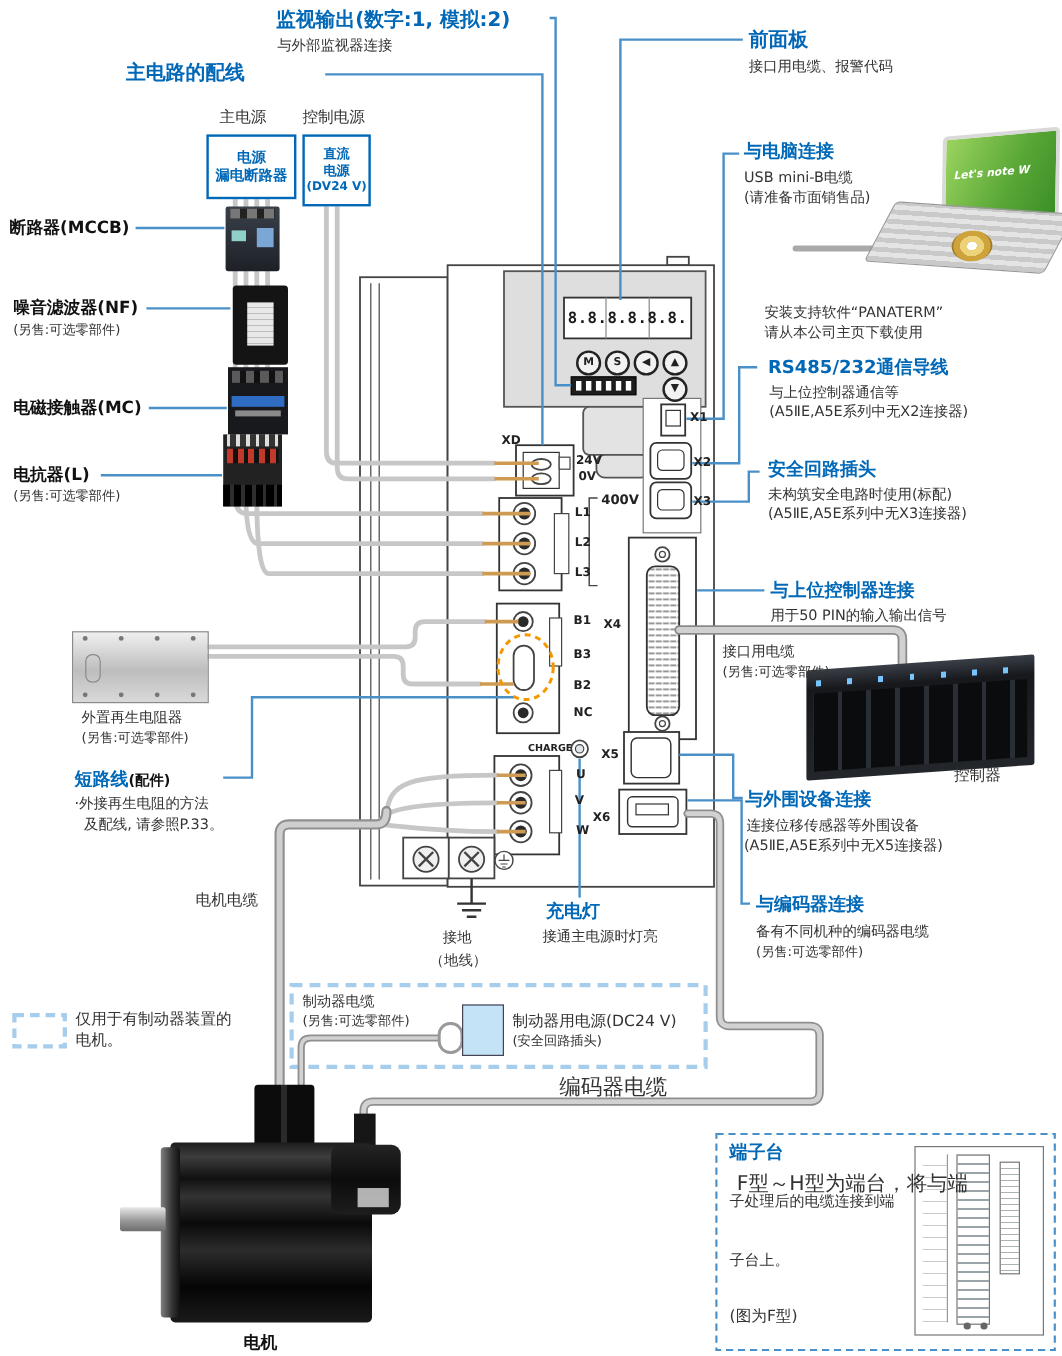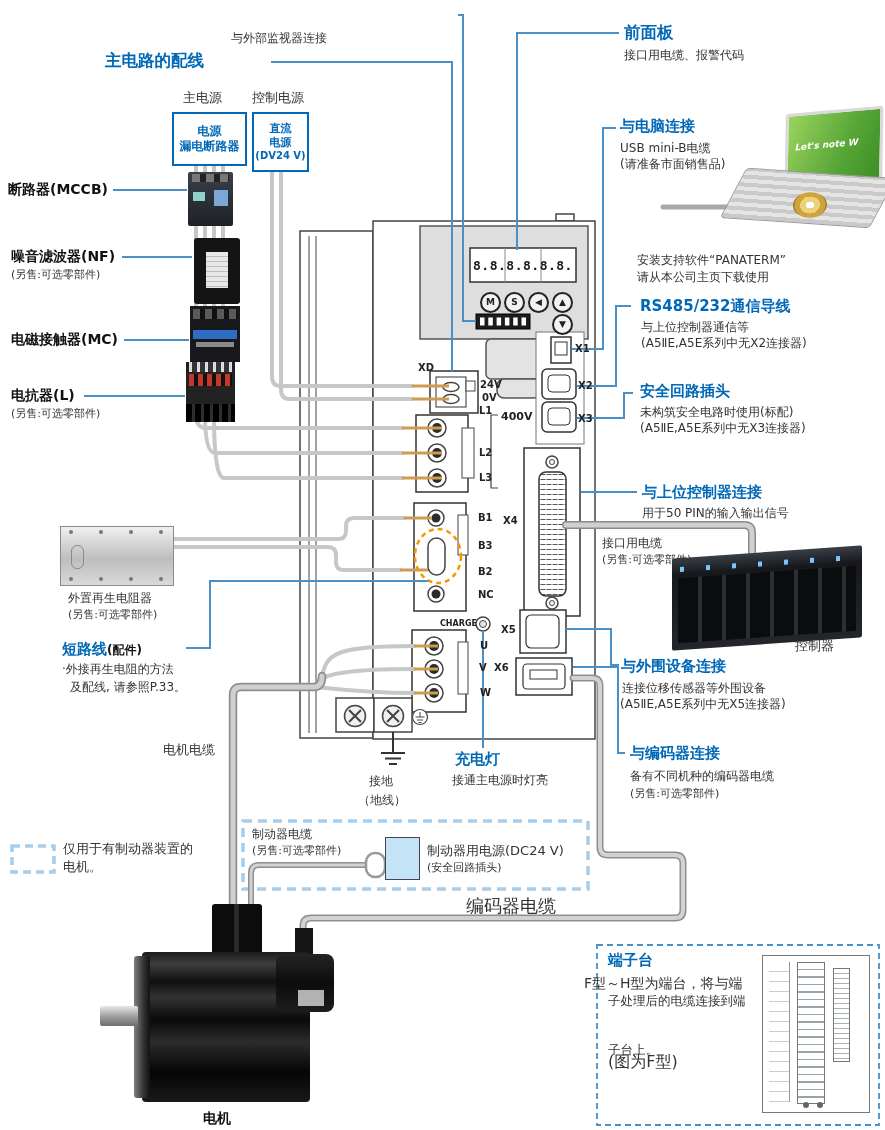--- a/index.html
+++ b/index.html
@@ -285,20 +285,21 @@
   <i class="enc"></i>
       <i class="elab"></i>
 </div>
 <div class="photo tblock">
   <i class="e"></i>
       <i class="c1"></i>
       <i class="c2"></i>
       <i class="s"></i>
 </div>
 
+<div class="abs h h-lg" style="left:230px;top:6px">监视输出(数字:1, 模拟:2)</div>
 <div class="abs sub" style="left:231px;top:30px">与外部监视器连接</div>
 <div class="abs h h-lg" style="left:105px;top:50px">主电路的配线</div>
 
 <div class="abs sub" style="left:183px;top:89px;font-size:13px">主电源</div>
 <div class="abs sub" style="left:252px;top:89px;font-size:13px">控制电源</div>
 <div class="bluebox" style="left:172px;top:112px;width:71px;height:50px;font-size:12px">
   <span>电源</span>
   <span>漏电断路器</span>
 </div>
 <div class="bluebox" style="left:252px;top:112px;width:53px;height:56px;font-size:11px">
@@ -368,47 +369,47 @@
 <div class="abs sub-sm" style="left:252px;top:843px">(另售:可选零部件)</div>
 <div class="abs" style="left:385px;top:837px;width:33px;height:41px;background:#c5e3f6;border:1.5px solid #445"></div>
 <div class="abs sub" style="left:427px;top:842px;font-size:13px">制动器用电源(DC24 V)</div>
 <div class="abs sub-sm" style="left:427px;top:860px">(安全回路插头)</div>
 
 <div class="abs sub" style="left:466px;top:894px;font-size:18px">编码器电缆</div>
 <div class="abs sub" style="left:163px;top:741px;font-size:13px">电机电缆</div>
 <div class="abs comp" style="left:203px;top:1110px">电机</div>
 
 <div class="abs h" style="left:608px;top:951px">端子台</div>
-<div class="abs sub" style="left:584px;top:975px;font-size:14px">F型～H型为端台，将与端</div>
+<div class="abs sub" style="left:614px;top:975px;font-size:17px">F型～H型为端台，将与端</div>
 <div class="abs sub" style="left:608px;top:993px;font-size:12.5px">子处理后的电缆连接到端</div>
 <div class="abs sub" style="left:608px;top:1042px;font-size:12.5px">子台上。</div>
-<div class="abs sub" style="left:608px;top:1052px;font-size:16px">(图为F型)</div>
+<div class="abs sub" style="left:608px;top:1088px;font-size:13px">(图为F型)</div>
 
 <div class="display">8.8.8.8.8.8.</div>
 <div class="btn" style="left:480px;top:292px">M</div>
 <div class="btn" style="left:504px;top:292px">S</div>
 <div class="btn" style="left:528px;top:292px">◀</div>
 <div class="btn" style="left:552px;top:292px">▲</div>
 <div class="btn" style="left:552px;top:314px">▼</div>
 
 <div class="abs pin" style="left:418px;top:362px">XD</div>
 <div class="abs pin" style="left:480px;top:379px">24V</div>
 <div class="abs pin" style="left:482px;top:392px">0V</div>
 <div class="abs pin" style="left:501px;top:410px;font-size:11px">400V</div>
-<div class="abs pin" style="left:479px;top:405px">L1</div>
+<div class="abs pin" style="left:479px;top:422px">L1</div>
 <div class="abs pin" style="left:479px;top:447px">L2</div>
 <div class="abs pin" style="left:479px;top:472px">L3</div>
 <div class="abs pin" style="left:478px;top:512px">B1</div>
 <div class="abs pin" style="left:478px;top:540px">B3</div>
 <div class="abs pin" style="left:478px;top:566px">B2</div>
 <div class="abs pin" style="left:478px;top:589px">NC</div>
 <div class="abs pin" style="left:503px;top:515px">X4</div>
 <div class="abs pin" style="left:575px;top:343px">X1</div>
 <div class="abs pin" style="left:578px;top:380px">X2</div>
 <div class="abs pin" style="left:578px;top:413px">X3</div>
 <div class="abs pin-sm" style="left:440px;top:619px">CHARGE</div>
 <div class="abs pin" style="left:501px;top:624px">X5</div>
 <div class="abs pin" style="left:480px;top:640px">U</div>
 <div class="abs pin" style="left:479px;top:662px">V</div>
-<div class="abs pin" style="left:494px;top:662px">X6</div>
+<div class="abs pin" style="left:494px;top:676px">X6</div>
 <div class="abs pin" style="left:480px;top:687px">W</div>
 
 </div>
 
 </body></html>

